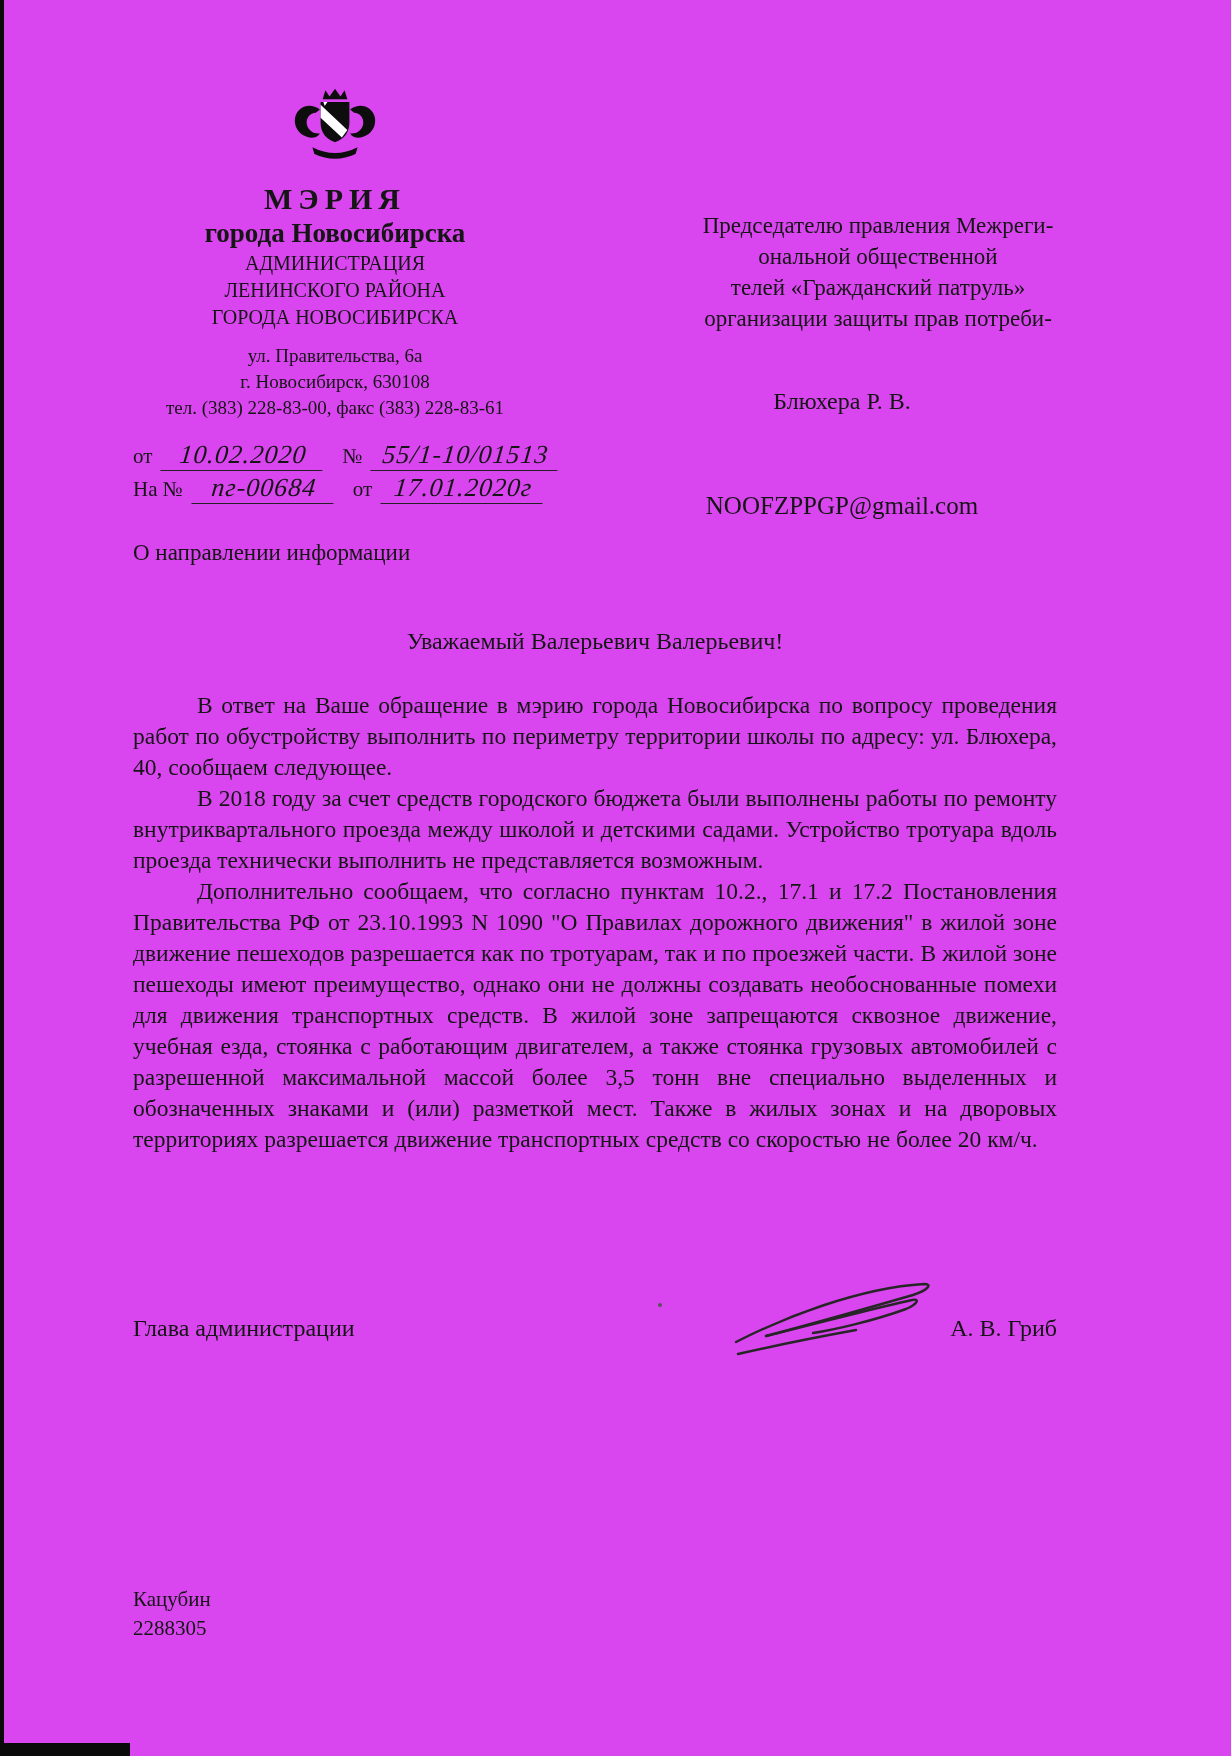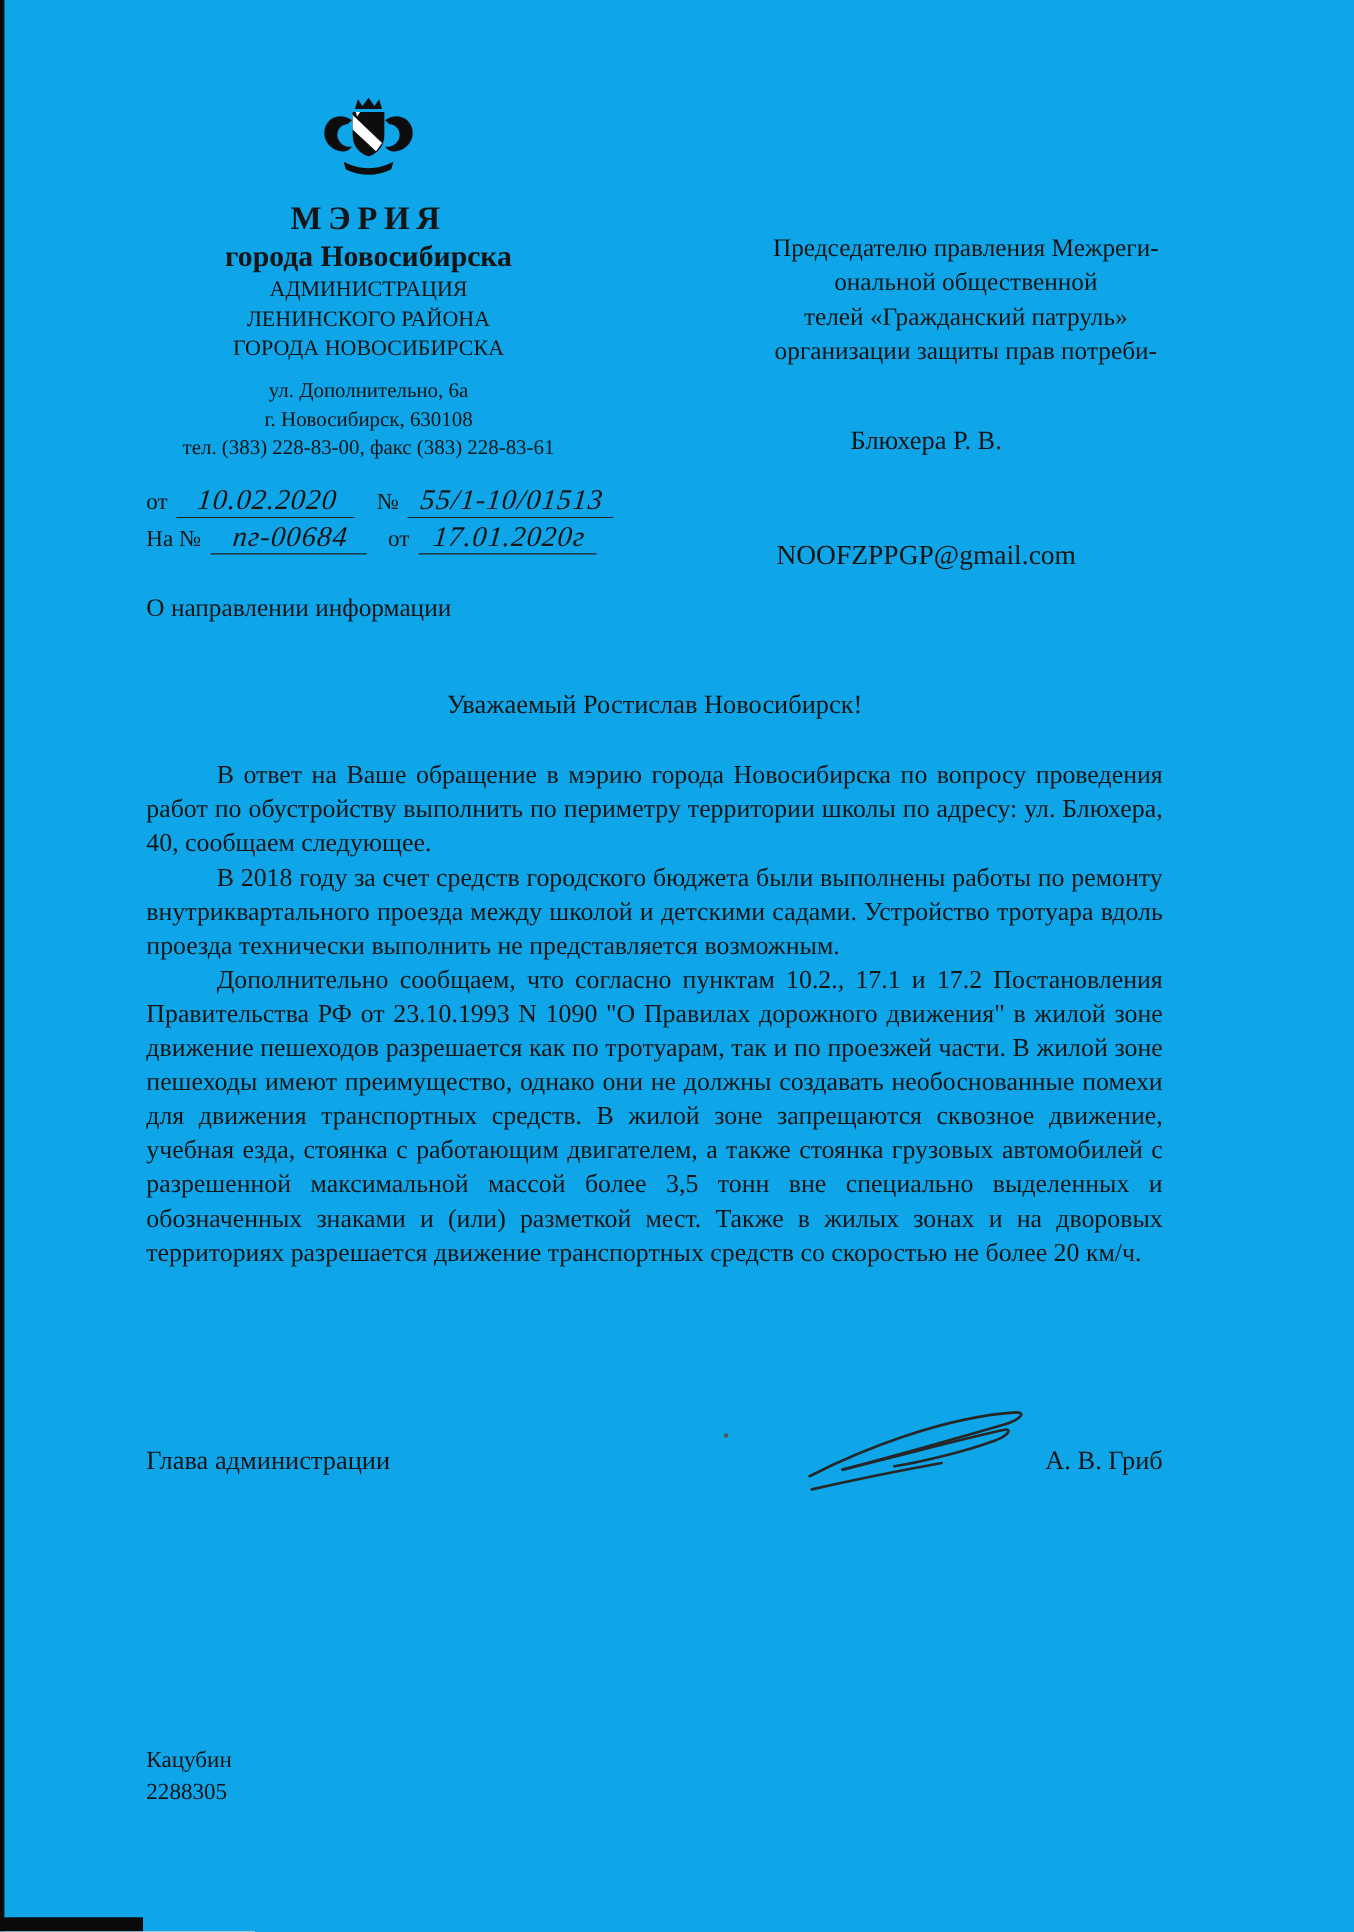--- a/index.html
+++ b/index.html
@@ -5,21 +5,21 @@
   html, body {
     margin: 0;
     padding: 0;
     background: #e9e9e9;
   }
   .page {
     position: relative;
     width: 1231px;
     height: 1756px;
     margin: 0 auto;
-    background: #0ea5e9;
+    background: #d946ef;
     color: #151515;
     font-family: "Liberation Serif", serif;
     overflow: hidden;
   }
 
   
   .scan-left-line {
     position: absolute;
     left: 0; top: 0;
     width: 4px; height: 100%;
@@ -193,21 +193,21 @@
         <path d="M49 23 L88 60 L80 71 L49 42 Z" fill="#ffffff"></path>
         <path d="M53 19 l6 0 -4 6 z" fill="#ffffff"></path>
       </svg>
     </div>
     <div class="org-title">МЭРИЯ</div>
     <div class="org-subtitle">города Новосибирска</div>
     <div class="dept-line">АДМИНИСТРАЦИЯ</div>
     <div class="dept-line">ЛЕНИНСКОГО РАЙОНА</div>
     <div class="dept-line">ГОРОДА НОВОСИБИРСКА</div>
     <div class="addr-block">
-      <div class="addr-line">ул. Дополнительно, 6а</div>
+      <div class="addr-line">ул. Правительства, 6а</div>
       <div class="addr-line">г. Новосибирск, 630108</div>
       <div class="addr-line">тел. (383) 228-83-00, факс (383) 228-83-61</div>
     </div>
   </div>
 
   <div class="ref-block">
     <div class="ref-row">
       <span class="ref-label">от</span>
       <span class="gap-s"></span>
       <span class="hand w-date">10.02.2020</span>
@@ -231,21 +231,21 @@
     <div>Председателю правления Межреги-</div>
     <div>ональной общественной</div>
     <div>телей «Гражданский патруль»</div>
     <div>организации защиты прав потреби-</div>
   </div>
   <div class="recipient-name">Блюхера Р. В.</div>
   <div class="recipient-email">NOOFZPPGP@gmail.com</div>
 
   <div class="subject">О направлении информации</div>
 
-  <div class="salutation">Уважаемый Ростислав Новосибирск!</div>
+  <div class="salutation">Уважаемый Валерьевич Валерьевич!</div>
 
   <div class="body-text">
     <p>В ответ на Ваше обращение в мэрию города Новосибирска по вопросу проведения работ по обустройству выполнить по периметру территории школы по адресу: ул. Блюхера, 40, сообщаем следующее.</p>
     <p>В 2018 году за счет средств городского бюджета были выполнены работы по ремонту внутриквартального проезда между школой и детскими садами. Устройство тротуара вдоль проезда технически выполнить не представляется возможным.</p>
     <p>Дополнительно сообщаем, что согласно пунктам 10.2., 17.1 и 17.2 Постановления Правительства РФ от 23.10.1993 N 1090 "О Правилах дорожного движения" в жилой зоне движение пешеходов разрешается как по тротуарам, так и по проезжей части. В жилой зоне пешеходы имеют преимущество, однако они не должны создавать необоснованные помехи для движения транспортных средств. В жилой зоне запрещаются сквозное движение, учебная езда, стоянка с работающим двигателем, а также стоянка грузовых автомобилей с разрешенной максимальной массой более 3,5 тонн вне специально выделенных и обозначенных знаками и (или) разметкой мест. Также в жилых зонах и на дворовых территориях разрешается движение транспортных средств со скоростью не более 20 км/ч.</p>
   </div>
 
   <div class="signoff">
     <span class="signoff-position">Глава администрации</span>
     <span class="signature-mark">

